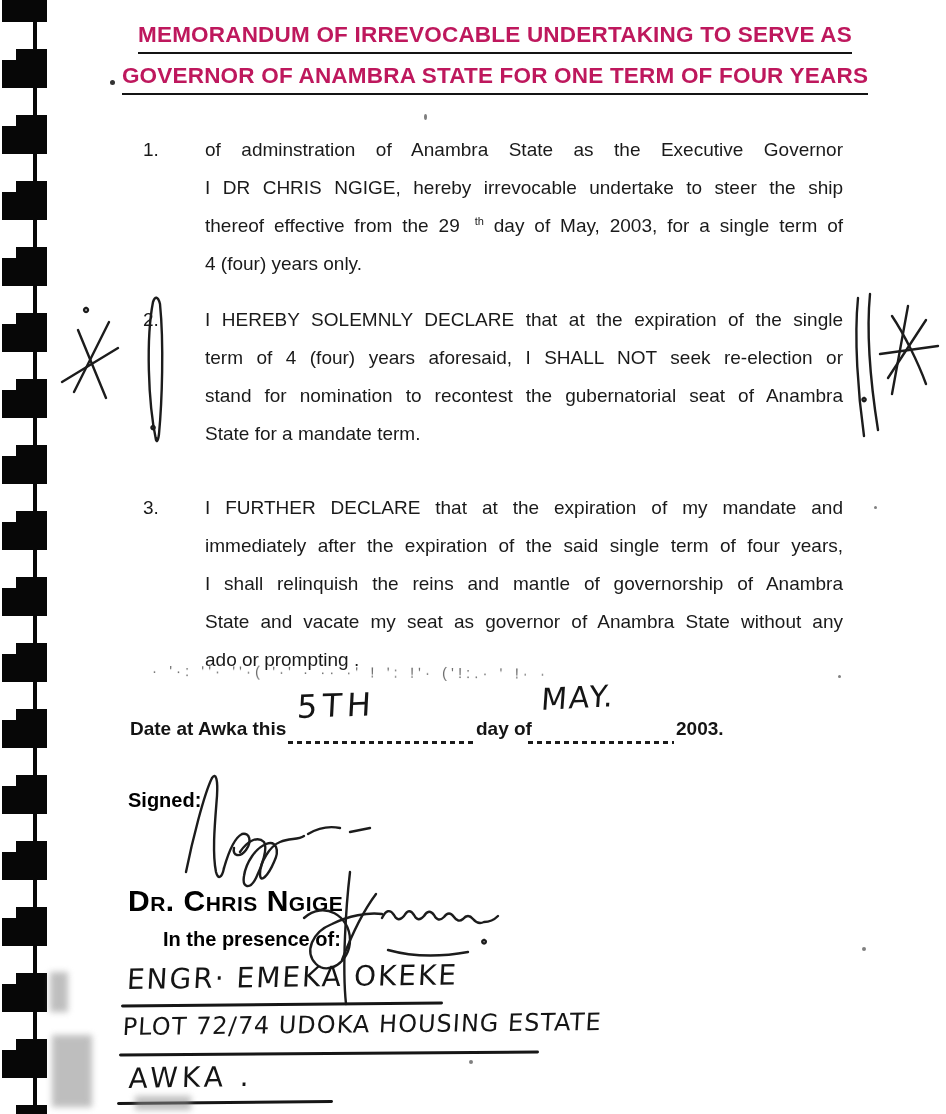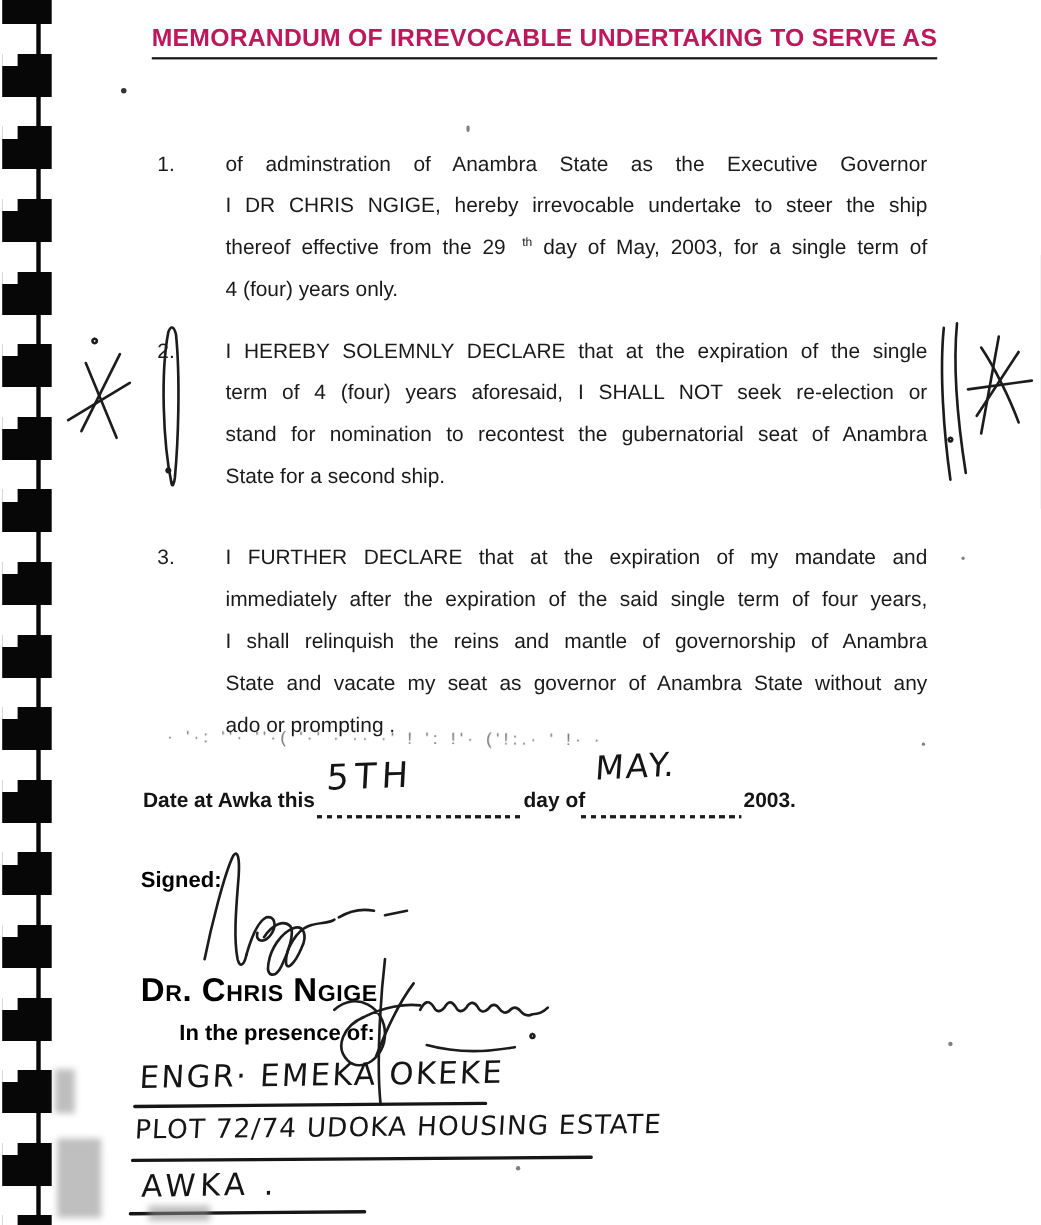--- a/index.html
+++ b/index.html
@@ -82,40 +82,41 @@
 <div class="page">
 
   <div class="binding">
     <div class="spine"></div>
     <div class="teeth"></div>
     <div class="notches"></div>
   </div>
 
   <div class="title">
     <span class="tline">MEMORANDUM OF IRREVOCABLE UNDERTAKING TO SERVE AS</span><br>
+    <span class="tline">GOVERNOR OF ANAMBRA STATE FOR ONE TERM OF FOUR YEARS</span>
   </div>
   <div class="title-dot"></div>
 
   <div class="clause" style="top:131px">
     <div class="num">1.</div>
     <div class="lines">
       <div class="jline">of adminstration of Anambra State as the Executive Governor</div>
       <div class="jline">I DR CHRIS NGIGE, hereby irrevocable undertake to steer the ship</div>
       <div class="jline"><span>thereof effective from the 29</span><sup>th</sup><span> day of May, 2003, for a single term of</span></div>
       <div class="lastline">4 (four) years only.</div>
     </div>
   </div>
 
   <div class="clause" style="top:301px">
     <div class="num">2.</div>
     <div class="lines">
       <div class="jline">I HEREBY SOLEMNLY DECLARE that at the expiration of the single</div>
       <div class="jline">term of 4 (four) years aforesaid, I SHALL NOT seek re-election or</div>
       <div class="jline">stand for nomination to recontest the gubernatorial seat of Anambra</div>
-      <div class="lastline">State for a second ship.</div>
+      <div class="lastline">State for a mandate term.</div>
     </div>
   </div>
 
   <div class="clause" style="top:489px">
     <div class="num">3.</div>
     <div class="lines">
       <div class="jline">I FURTHER DECLARE that at the expiration of my mandate and</div>
       <div class="jline">immediately after the expiration of the said single term of four years,</div>
       <div class="jline">I shall relinquish the reins and mantle of governorship of Anambra</div>
       <div class="jline">State and vacate my seat as governor of Anambra State without any</div>

